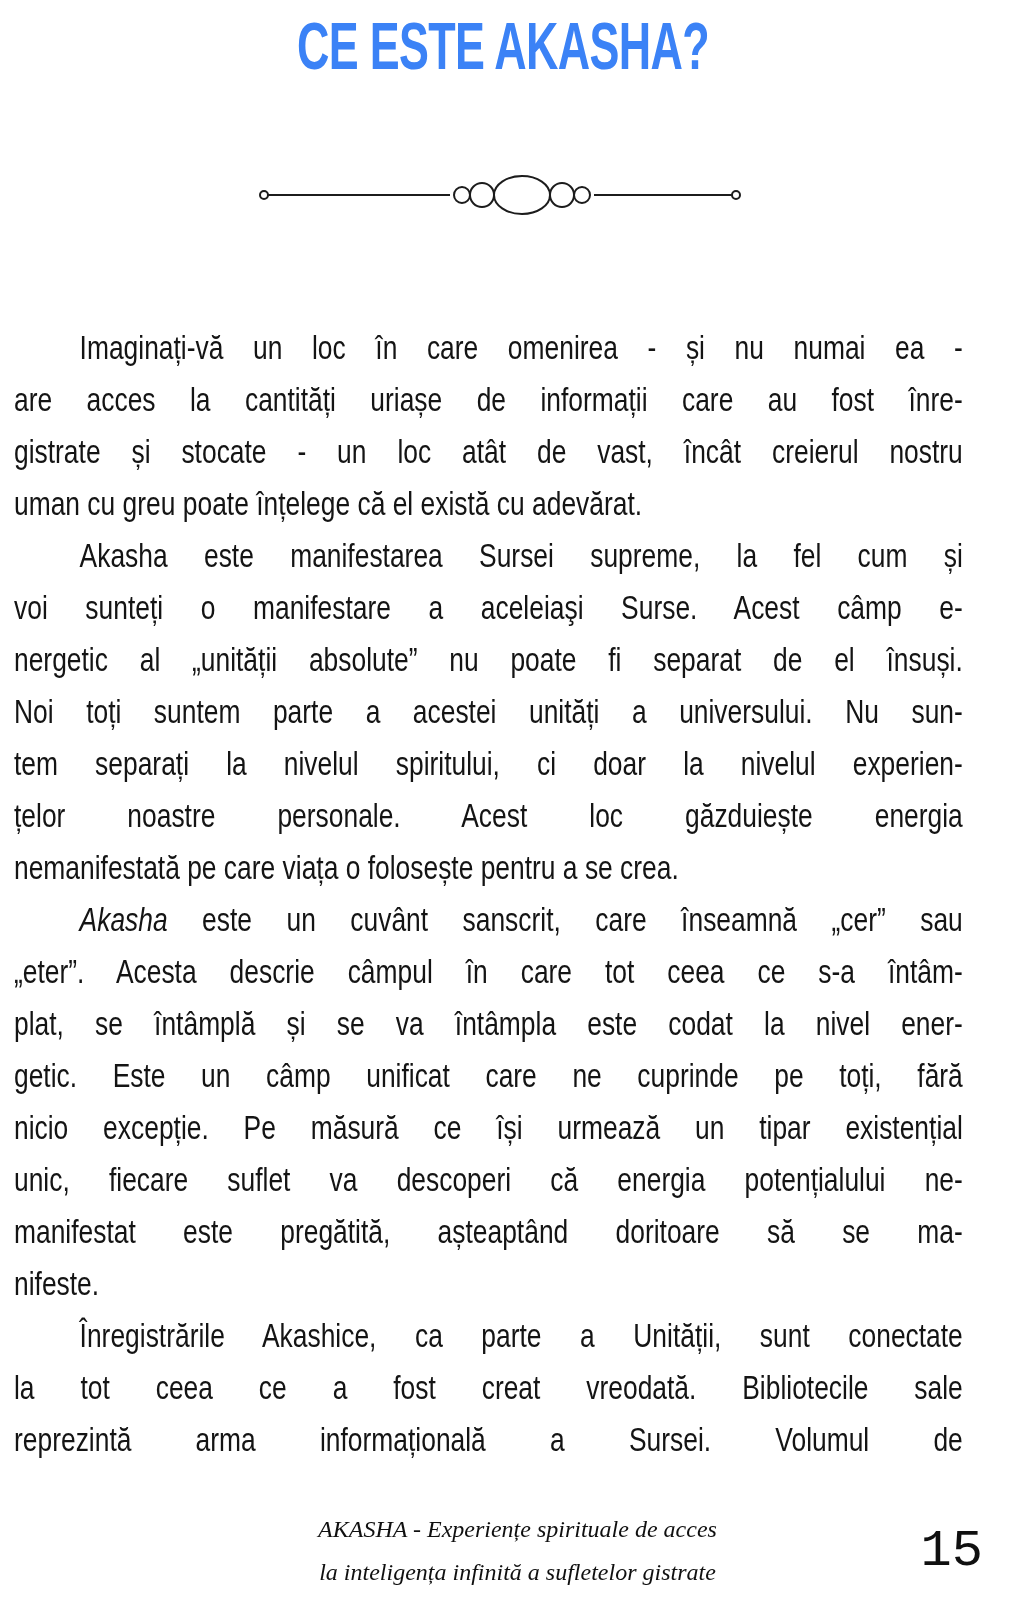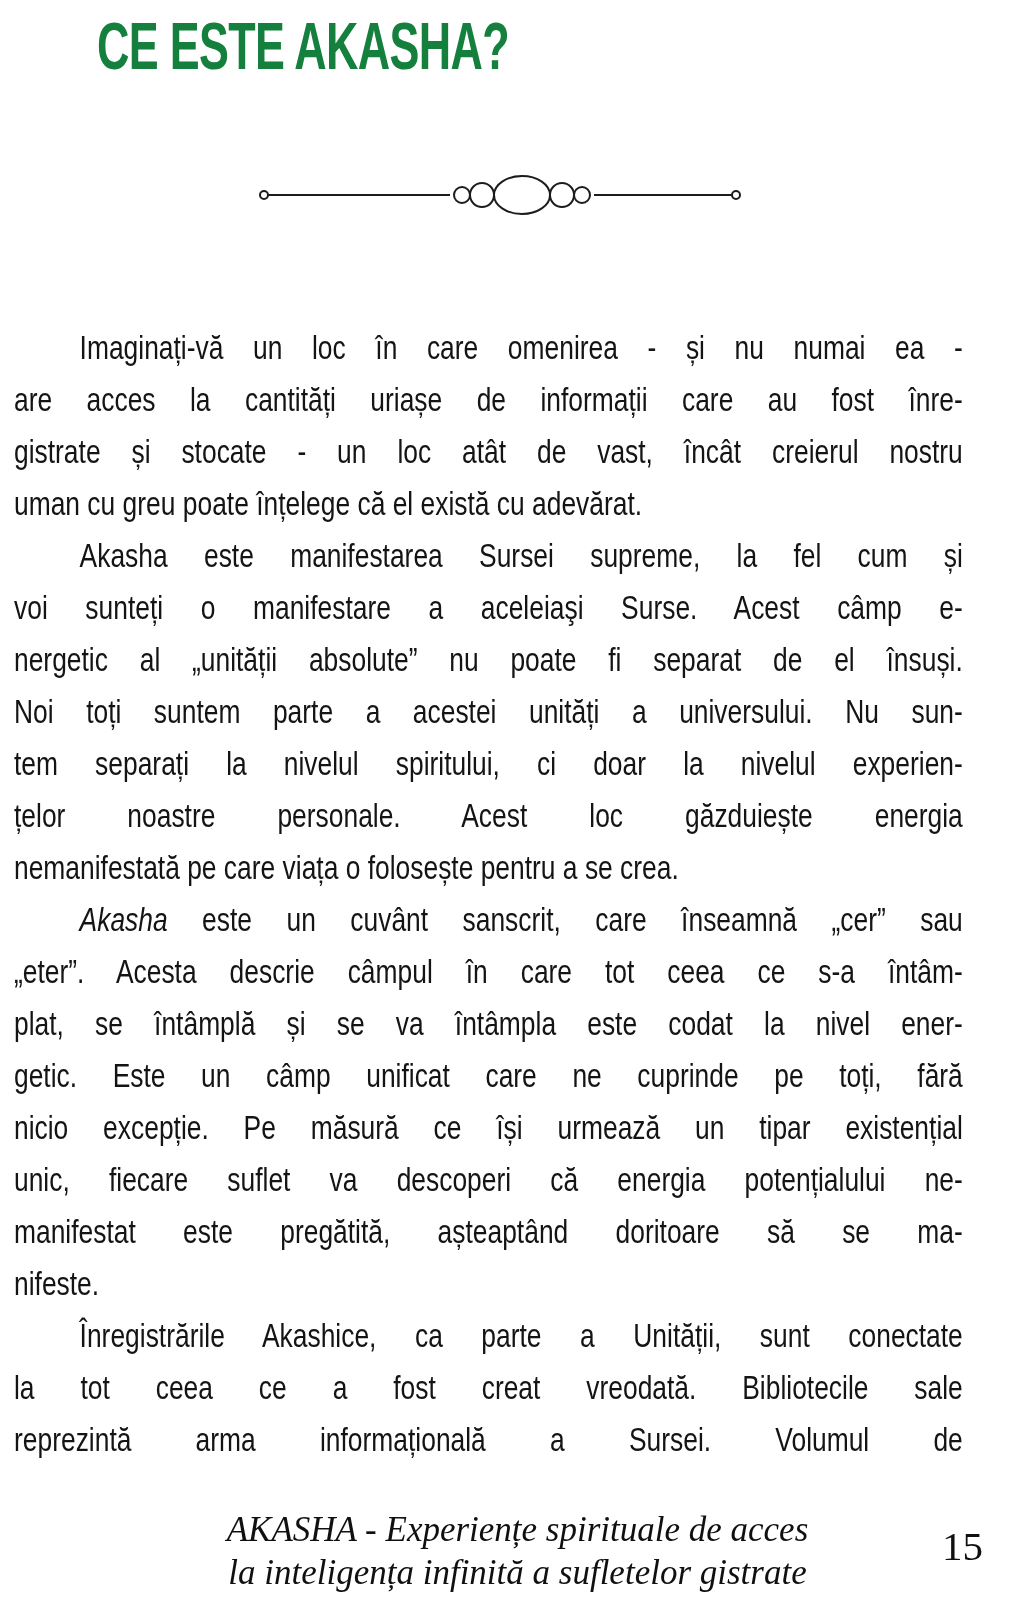--- a/index.html
+++ b/index.html
@@ -9,25 +9,26 @@
     height: 1600px;
     background: #ffffff;
     color: #121212;
     overflow: hidden;
   }
   .title {
     position: absolute;
     top: 12px;
     left: 0;
     width: 1005px;
+    text-align: center;
     font-family: "Liberation Sans", sans-serif;
     font-weight: bold;
     font-size: 66px;
     line-height: 1.05;
-    color: #15803d;
+    color: #3b82f6;
   }
   .title-inner {
     display: inline-block;
     transform: scaleX(0.68);
     transform-origin: center top;
     white-space: nowrap;
     letter-spacing: -1px;
   }
   .divider {
     position: absolute;
@@ -56,31 +57,31 @@
   .ln-end { text-align-last: left; }
   .italic { font-style: italic; }
   .footer {
     position: absolute;
     top: 1508px;
     left: 0;
     width: 1035px;
     text-align: center;
     font-family: "Liberation Serif", serif;
     font-style: italic;
-    font-size: 35px;
+    font-size: 24px;
     line-height: 43px;
     color: #101010;
   }
   .pagenum {
     position: absolute;
     top: 1522px;
     right: 52px;
-    font-family: Liberation Serif, serif;
+    font-family: Liberation Mono, monospace;
     font-style: normal;
-    font-size: 41px;
+    font-size: 52px;
     color: #101010;
   }
 </style>
 </head>
 <body>
 
 <div class="page">
 
   <div class="title">
     <span class="title-inner">CE ESTE AKASHA?</span>

